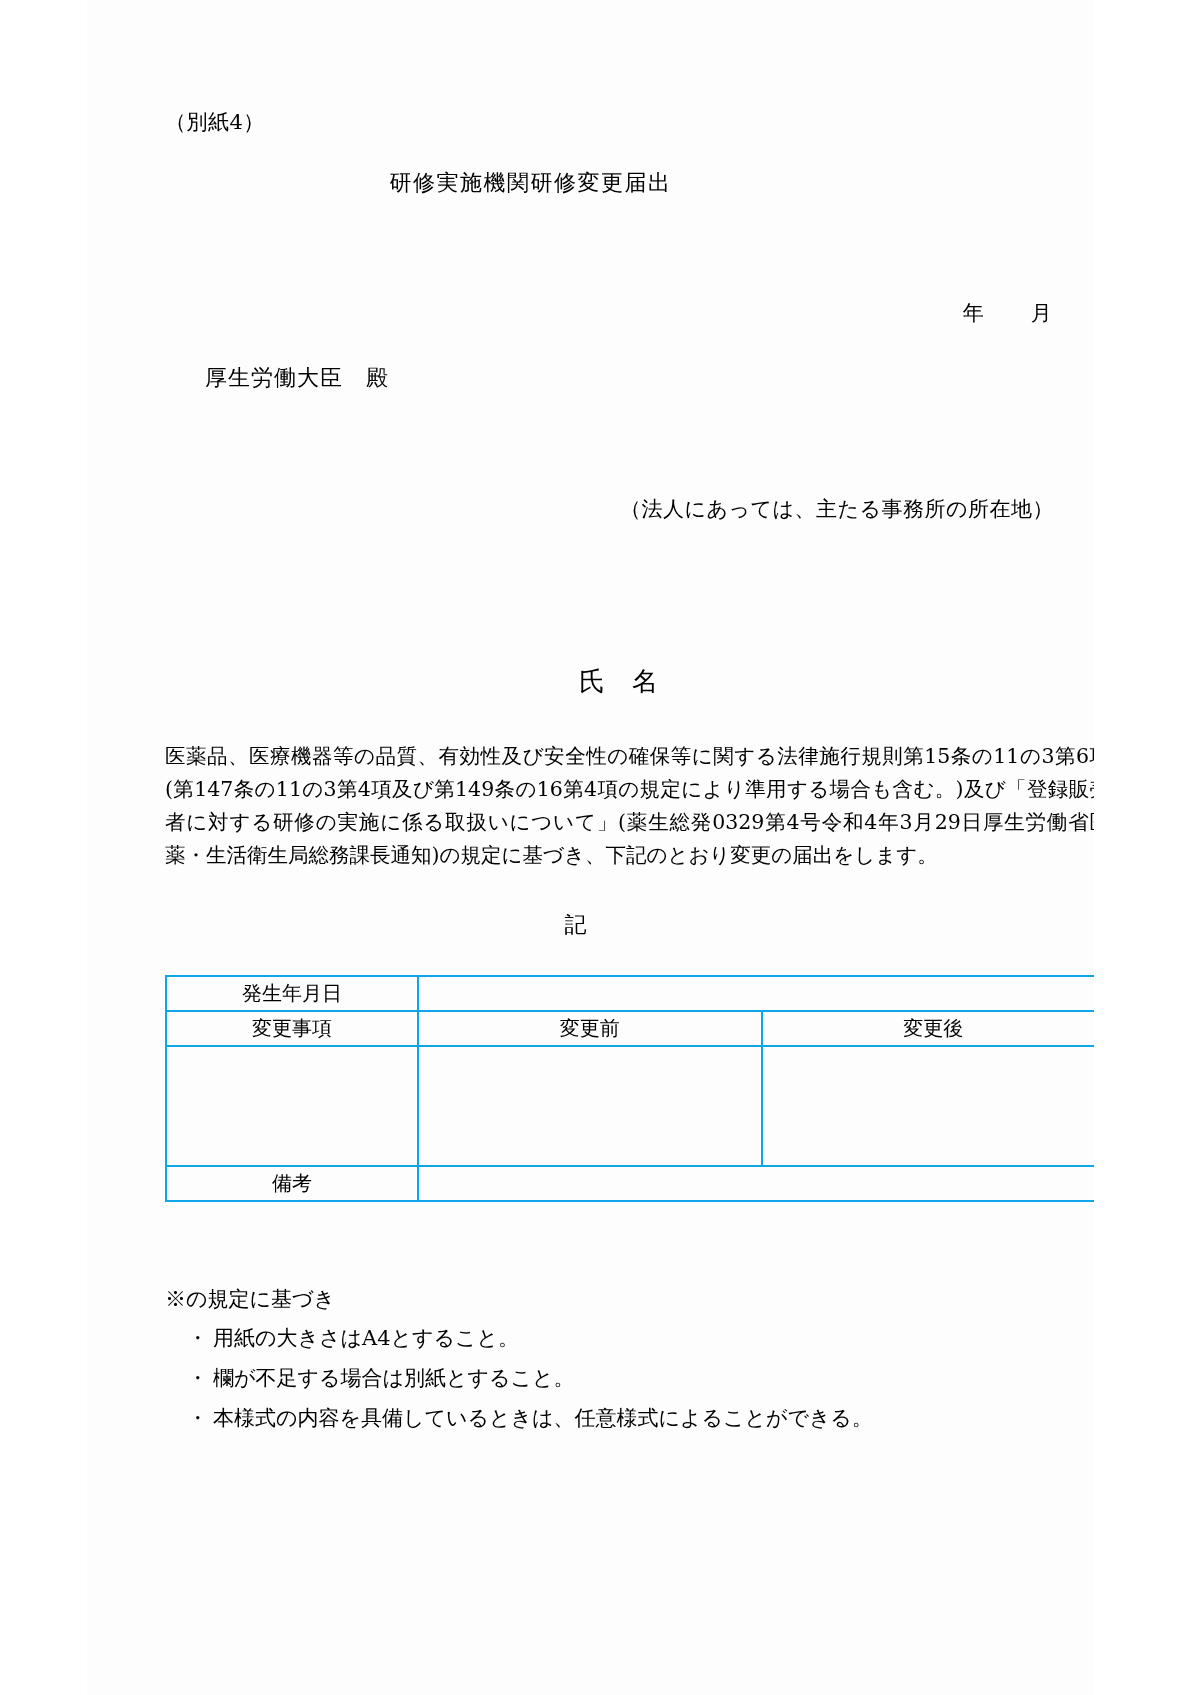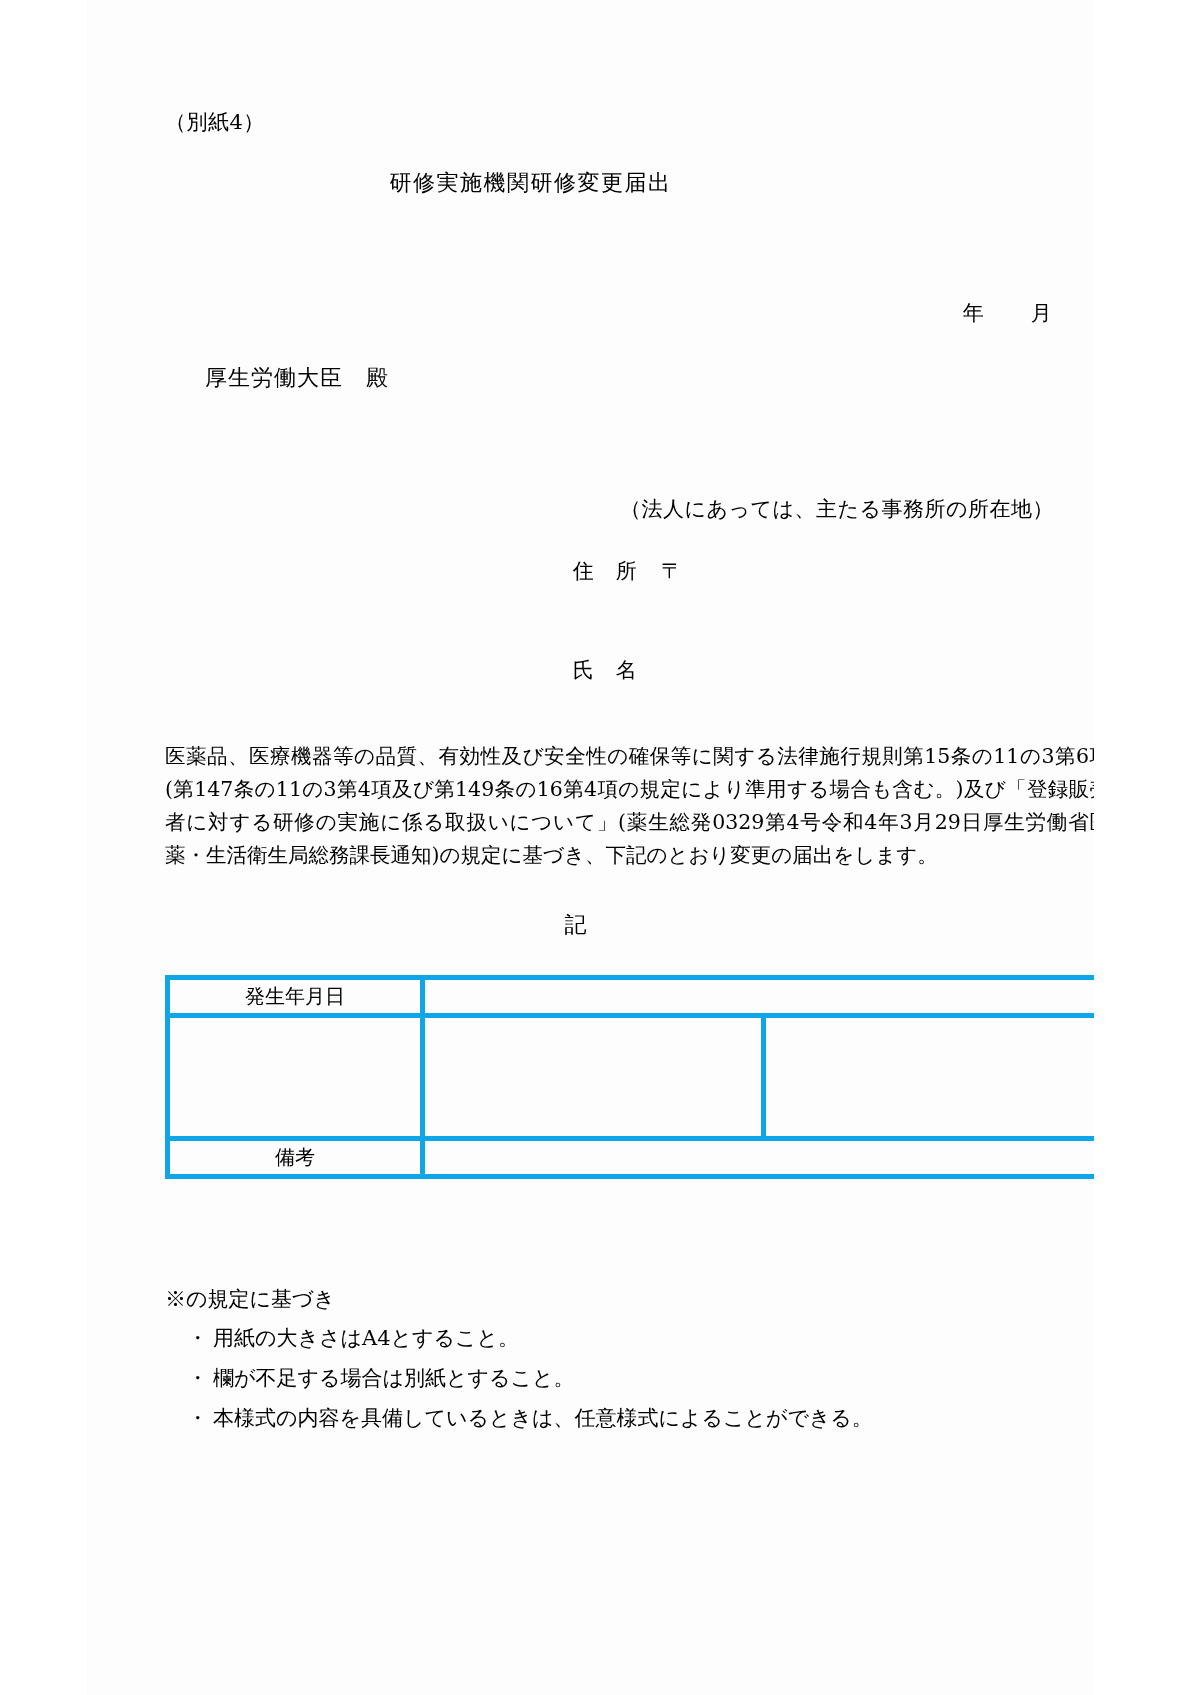--- a/index.html
+++ b/index.html
@@ -77,21 +77,21 @@
   #addr-field .postal { margin-left: 24px; font-family: "DejaVu Sans", "Liberation Sans", sans-serif; }
 
   #name-note {
     left: 533px;
     top: 595px;
     font-size: 21px;
   }
   #name-field {
     left: 457px;
     top: 627px;
-    font-size: 21px;
+    font-size: 26px;
   }
 
   
   #body-paragraph {
     position: absolute;
     left: 78px;
     top: 740px;
     width: 945px;
     font-size: 20.5px;
     line-height: 33px;
@@ -113,21 +113,21 @@
   
   #change-table {
     position: absolute;
     left: 78px;
     top: 975px;
     width: 941px;
     border-collapse: collapse;
     table-layout: fixed;
   }
   #change-table td {
-    border: 5px solid #0ea5e9;
+    border: 2px solid #0ea5e9;
     font-size: 20px;
     text-align: center;
     vertical-align: middle;
     padding: 0;
     height: 33px;
   }
   #change-table td.label-cell { width: 250px; }
   #change-table td.blank-cell { }
   #change-table tr.entry-row td { height: 118px; }
 
@@ -167,39 +167,41 @@
   <div id="form-title">研修実施機関研修変更届出</div>
 
   <div class="doc-label" id="date-line">
     <span>年</span><span class="sp"></span><span>月</span><span class="sp"></span><span>日</span>
   </div>
 
   <div class="doc-label" id="addressee">厚生労働大臣　殿</div>
 
   <div class="doc-label" id="addr-note">（法人にあっては、主たる事務所の所在地）</div>
 
-  <div class="doc-label" id="addr-field">
-    <span>住　所</span><span class="postal">〒</span>
-  </div>
 
 
   <div class="doc-label" id="name-field">
     <span>氏　名</span>
   </div>
 
   <div id="body-paragraph">医薬品、医療機器等の品質、有効性及び安全性の確保等に関する法律施行規則第15条の11の3第6項(第147条の11の3第4項及び第149条の16第4項の規定により準用する場合も含む。)及び「登録販売者に対する研修の実施に係る取扱いについて」(薬生総発0329第4号令和4年3月29日厚生労働省医薬・生活衛生局総務課長通知)の規定に基づき、下記のとおり変更の届出をします。</div>
 
   <div id="kiroku-mark">記</div>
 
   <table id="change-table">
     <tbody>
       <tr>
         <td class="label-cell">発生年月日</td>
         <td class="blank-cell" colspan="2"></td>
       </tr>
+      <tr>
+        <td class="label-cell">変更事項</td>
+        <td>変更前</td>
+        <td>変更後</td>
+      </tr>
       <tr class="entry-row">
         <td class="label-cell"></td>
         <td></td>
         <td></td>
       </tr>
       <tr>
         <td class="label-cell">備考</td>
         <td class="blank-cell" colspan="2"></td>
       </tr>
     </tbody>

